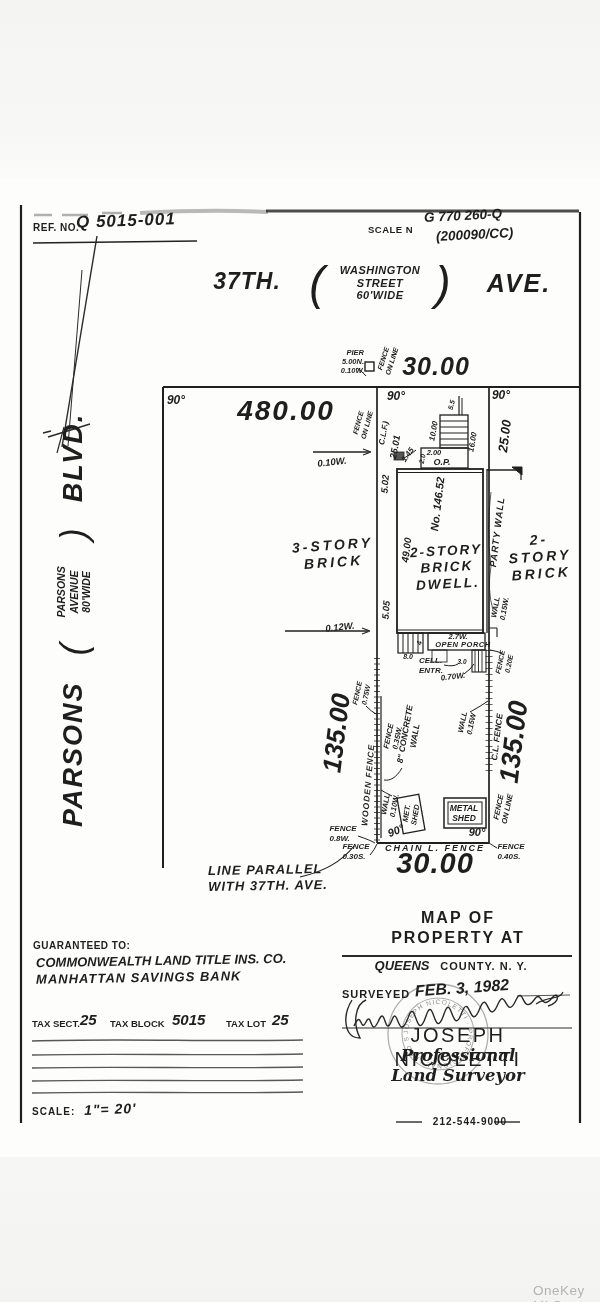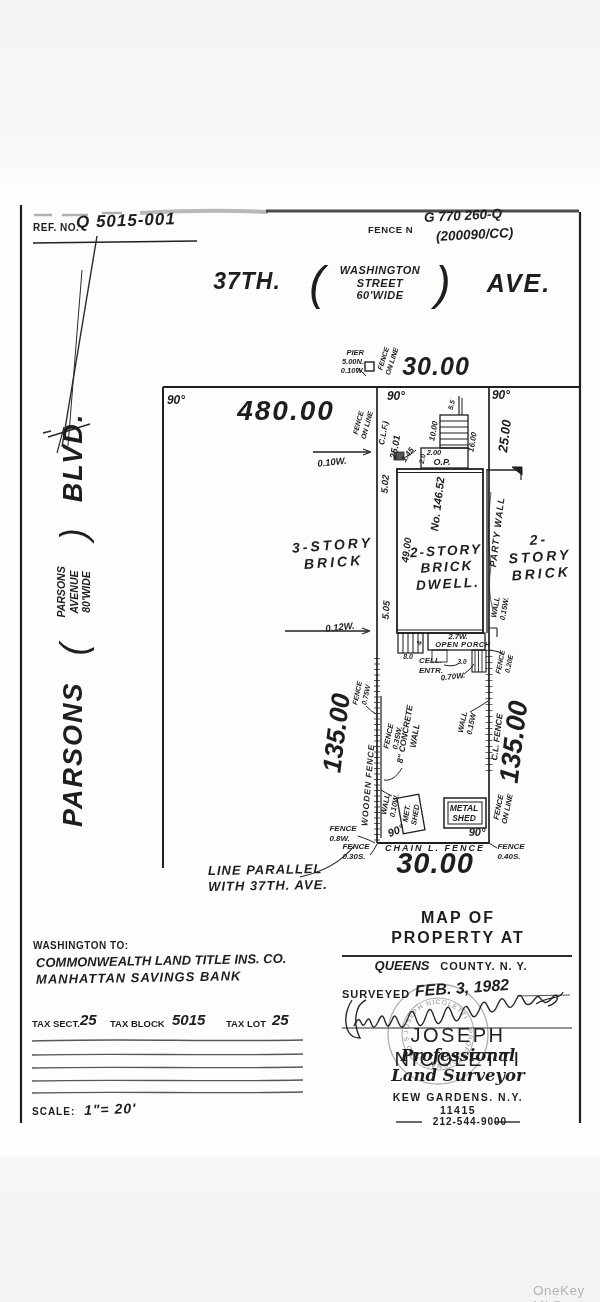--- a/index.html
+++ b/index.html
@@ -153,21 +153,21 @@
 
     <g stroke="#161616" fill="none" opacity=".92">
       <path d="M352,1000 C342,1016 344,1038 360,1038 C352,1022 356,1004 366,1000" stroke-width="1.4"></path>
       <path d="M354,1026 C362,1008 360,1034 366,1022 C372,1010 370,1038 378,1022 C386,1002 384,1040 392,1020 C398,1004 398,1044 408,1018 C416,994 416,1046 426,1016 C434,992 434,1044 444,1014 C452,990 452,1040 462,1012 C470,992 470,1034 480,1008 C488,988 488,1028 498,1004 C506,986 506,1022 516,1000 C524,984 522,1016 534,1000 C542,988 540,1012 552,998 C558,990 562,1002 548,1006" stroke-width="1.4"></path>
       <path d="M536,1004 C548,996 560,1000 563,992" stroke-width="1.2"></path>
     </g>
   </svg>
 
   <div class="l pr" style="left:33px;top:222px;font-size:10px;letter-spacing:.5px;">REF. NO.</div>
   <div class="l hw" style="left:76px;top:211px;font-size:17px;letter-spacing:1px;transform:rotate(-2deg);">Q 5015-001</div>
-  <div class="l pr" style="left:368px;top:224px;font-size:9.5px;letter-spacing:.5px;">FENCE N</div>
+  <div class="l pr" style="left:368px;top:224px;font-size:9.5px;letter-spacing:.5px;">SCALE N</div>
   <div class="l hw" style="left:424px;top:208px;font-size:13.5px;transform:rotate(-3deg);">G 770 260-Q</div>
   <div class="l hw" style="left:436px;top:227px;font-size:13.5px;transform:rotate(-3deg);">(200090/CC)</div>
 
   <div class="l hw c" style="left:247px;top:281px;font-size:23px;letter-spacing:1px;">37TH.</div>
   <div class="l hw c" style="left:317px;top:283px;font-size:46px;font-weight:400;">(</div>
   <div class="l hw c" style="left:380px;top:283px;font-size:11px;line-height:1.15;letter-spacing:.5px;text-align:center;">WASHINGTON
 STREET
 60'WIDE</div>
   <div class="l hw c" style="left:443px;top:283px;font-size:46px;font-weight:400;">)</div>
   <div class="l hw c" style="left:519px;top:283px;font-size:25px;letter-spacing:2px;">AVE.</div>
@@ -263,38 +263,37 @@
 0.8W.</div>
   <div class="l hw c" style="left:356px;top:852px;font-size:8px;text-align:left;">FENCE
 0.30S.</div>
   <div class="l hw c" style="left:435px;top:848px;font-size:9px;letter-spacing:2px;">CHAIN L. FENCE</div>
   <div class="l hw c" style="left:435px;top:864px;font-size:29px;letter-spacing:1px;">30.00</div>
   <div class="l hw c" style="left:511px;top:852px;font-size:8px;text-align:left;">FENCE
 0.40S.</div>
   <div class="l hw" style="left:208px;top:862px;font-size:13px;letter-spacing:1px;transform:rotate(-1deg);">LINE PARALLEL
 WITH 37TH. AVE.</div>
 
-  <div class="l pr" style="left:33px;top:940px;font-size:10px;letter-spacing:.5px;">WASHINGTON TO:</div>
+  <div class="l pr" style="left:33px;top:940px;font-size:10px;letter-spacing:.5px;">GUARANTEED TO:</div>
   <div class="l hw" style="left:36px;top:953px;font-size:13px;transform:rotate(-1deg);">COMMONWEALTH LAND TITLE INS. CO.</div>
   <div class="l hw" style="left:36px;top:970px;font-size:13px;letter-spacing:1px;transform:rotate(-1deg);">MANHATTAN SAVINGS BANK</div>
 
   <div class="l pr" style="left:32px;top:1018px;font-size:9.5px;">TAX SECT.</div>
   <div class="l hw" style="left:80px;top:1011px;font-size:15px;">25</div>
   <div class="l pr" style="left:110px;top:1018px;font-size:9.5px;">TAX BLOCK</div>
   <div class="l hw" style="left:172px;top:1011px;font-size:15px;">5015</div>
   <div class="l pr" style="left:226px;top:1018px;font-size:9.5px;">TAX LOT</div>
   <div class="l hw" style="left:272px;top:1011px;font-size:15px;">25</div>
 
   <div class="l pr" style="left:32px;top:1106px;font-size:10px;letter-spacing:1px;">SCALE:</div>
   <div class="l hw" style="left:84px;top:1101px;font-size:14px;letter-spacing:1px;transform:rotate(-2deg);">1"= 20'</div>
 
   <div class="l pr c" style="left:458px;top:928px;font-size:16px;letter-spacing:2px;">MAP OF PROPERTY AT</div>
   <div class="l hw c" style="left:402px;top:966px;font-size:13px;">QUEENS</div>
   <div class="l pr c" style="left:484px;top:967px;font-size:11px;letter-spacing:1px;">COUNTY. N. Y.</div>
   <div class="l pr" style="left:342px;top:988px;font-size:11px;letter-spacing:1px;">SURVEYED</div>
   <div class="l hw c" style="left:462px;top:988px;font-size:16px;transform:translate(-50%,-50%) rotate(-4deg);">FEB. 3, 1982</div>
   <div class="l pr c" style="left:458px;top:1047px;font-size:20px;letter-spacing:2.5px;font-weight:400;">JOSEPH NICOLETTI</div>
   <div class="l blackletter c" style="left:458px;top:1066px;font-size:16.5px;">Professional Land Surveyor</div>
-  <div class="l pr c" style="left:458px;top:1104px;font-size:10.5px;letter-spacing:1.5px;">KEW GARDENS. N.Y. 11415</div>
   <div class="l pr c" style="left:470px;top:1122px;font-size:10px;letter-spacing:1px;">212-544-9000</div>
 
   <div class="wm" style="left:533px;top:1283px;">OneKey MLS</div>
 </div>
 
 </body></html>

